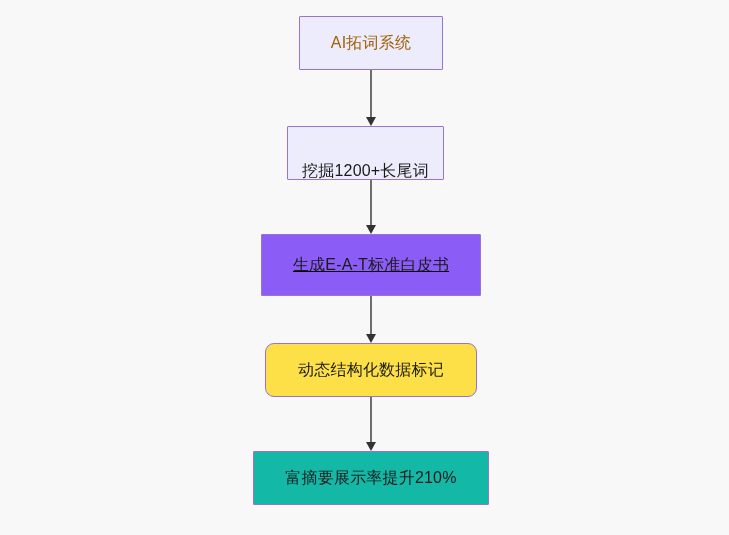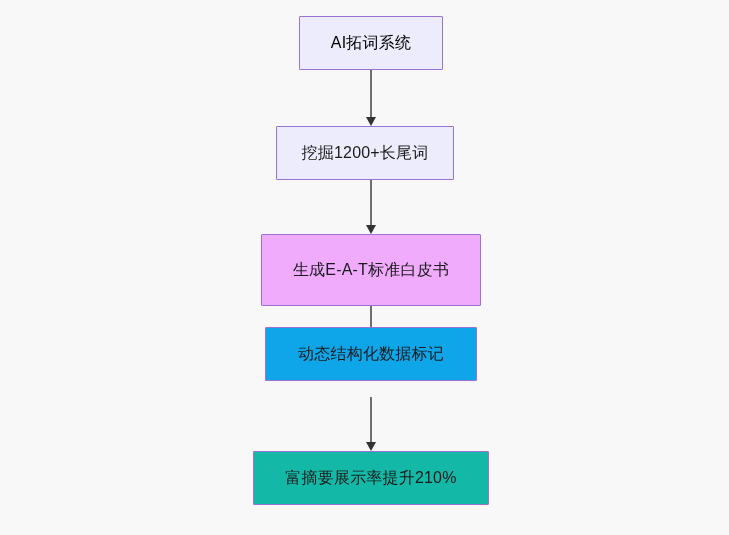--- a/index.html
+++ b/index.html
@@ -66,32 +66,32 @@
   <div class="edge" id="edge-1" style="left: 370px; top: 180px; height: 45px; background: rgb(110, 110, 110);"></div>
   <div class="arrowhead" id="arrow-1" style="left: 365.5px; top: 225px; border-top-color: rgb(51, 51, 51);"></div>
 
   <div class="edge" id="edge-2" style="left: 370px; top: 288px; height: 46px; background: rgb(110, 110, 110);"></div>
   <div class="arrowhead" id="arrow-2" style="left: 365.5px; top: 334px; border-top-color: rgb(51, 51, 51);"></div>
 
   <div class="edge" id="edge-3" style="left: 370px; top: 397px; height: 45px; background: rgb(110, 110, 110);"></div>
   <div class="arrowhead" id="arrow-3" style="left: 365.5px; top: 442px; border-top-color: rgb(51, 51, 51);"></div>
 
   <div class="node" id="node-0" style="left: 299px; top: 16px; width: 144px; height: 54px; background: rgb(236, 236, 252); border-color: rgb(154, 114, 212);">
-    <span class="node-label" style="color: #000000;">AI拓词系统</span>
+    <span class="node-label" style="color: #a16207;">AI拓词系统</span>
   </div>
 
-  <div class="node" id="node-1" style="left: 276px; top: 126px; width: 178px; height: 54px; background: rgb(236, 236, 252); border-color: rgb(154, 114, 212);">
+  <div class="node" id="node-1" style="left: 287px; top: 126px; width: 157px; height: 54px; background: rgb(236, 236, 252); border-color: rgb(154, 114, 212); align-items: flex-end;">
     <span class="node-label" style="color: rgb(26, 26, 26);">挖掘1200+长尾词</span>
   </div>
 
-  <div class="node" id="node-2" style="left: 261px; top: 234px; width: 220px; height: 72px; background: #f0abfc; border-color: rgb(154, 114, 212);">
+  <div class="node" id="node-2" style="left: 261px; top: 234px; width: 220px; height: 62px; background: #8b5cf6; border-color: rgb(154, 114, 212); text-decoration: underline;">
     <span class="node-label" style="color: rgb(26, 26, 26);">生成E-A-T标准白皮书</span>
   </div>
 
-  <div class="node" id="node-3" style="left: 265px; top: 327px; width: 212px; height: 54px; background: #0ea5e9; border-color: rgb(154, 114, 212);">
+  <div class="node" id="node-3" style="left: 265px; top: 343px; width: 212px; height: 54px; background: #fde047; border-color: rgb(154, 114, 212); border-radius: 9px;">
     <span class="node-label" style="color: rgb(26, 26, 26);">动态结构化数据标记</span>
   </div>
 
   <div class="node" id="node-4" style="left: 253px; top: 451px; width: 236px; height: 54px; background: #14b8a6; border-color: rgb(154, 114, 212);">
     <span class="node-label" style="color: rgb(26, 26, 26);">富摘要展示率提升210%</span>
   </div>
 
 </div>
 
 </body></html>

